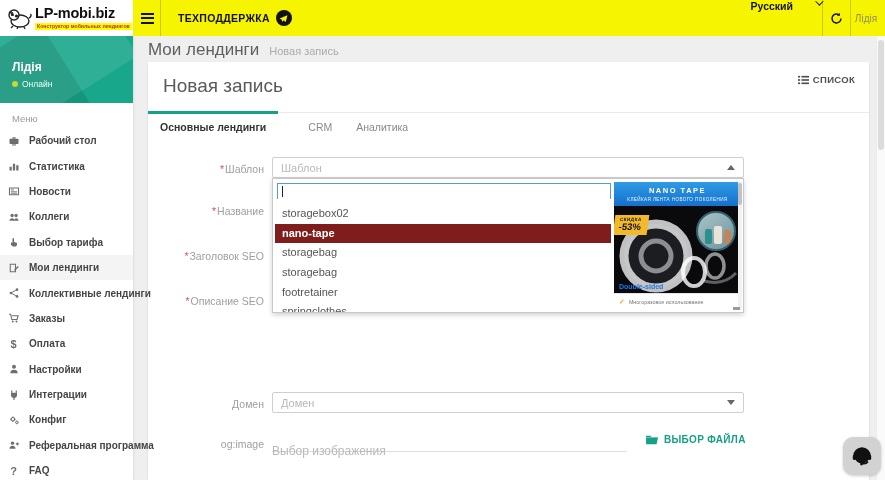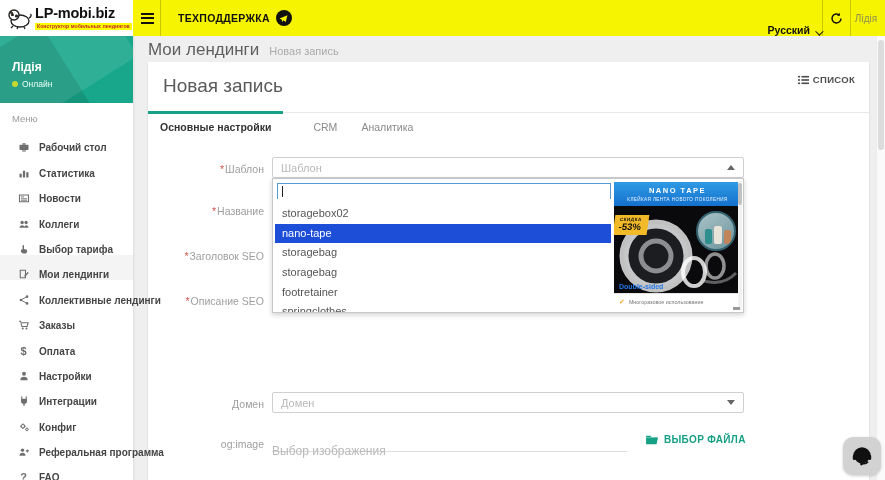--- a/index.html
+++ b/index.html
@@ -13,37 +13,37 @@
   .logo-dog { width:26px; height:24px; margin-right:3px; flex:0 0 auto; }
   .logo-txt { display:flex; flex-direction:column; line-height:1; }
   .logo-title { font-size:14.5px; font-weight:800; color:#111; letter-spacing:-0.2px; }
   .logo-tag { margin-top:2px; font-size:5.2px; font-weight:700; color:#c0272d; background:#ffff00; padding:1px 2px; align-self:flex-start; }
   .tb-divider { position:absolute; top:0; width:1px; height:36px; background:rgba(0,0,0,0.18); }
   .hamburger { position:absolute; left:138px; top:0; width:18px; height:36px; display:flex; flex-direction:column; justify-content:center; gap:2.5px; cursor:pointer; }
   .hamburger i { display:block; width:13px; height:2px; background:#111; margin:0 auto; }
   .support { position:absolute; left:178px; top:0; height:36px; display:flex; align-items:center; gap:6px; cursor:pointer; }
   .support-label { font-size:10.5px; font-weight:700; color:#111; letter-spacing:0.3px; }
   .tg-circle { width:16px; height:16px; border-radius:50%; background:#111; display:flex; align-items:center; justify-content:center; }
-  .lang { position:absolute; right:64px; top:0; height:36px; display:flex; align-items:flex-end; gap:5px; cursor:pointer; }
+  .lang { position:absolute; right:64px; top:0; height:36px; display:flex; align-items:flex-start; gap:22px; cursor:pointer; }
   .lang-label { font-size:10.5px; font-weight:700; color:#111; }
   .chev-down { width:6px; height:6px; border-right:1.5px solid #111; border-bottom:1.5px solid #111; transform:rotate(45deg) translateY(-2px); }
   .refresh-btn { position:absolute; right:36px; top:0; width:26px; height:36px; display:flex; align-items:center; justify-content:center; cursor:pointer; }
   .tb-user { position:absolute; right:4px; top:0; width:30px; height:36px; display:flex; align-items:center; justify-content:center; font-size:10px; color:#8f8f52; cursor:pointer; }
 
   
   .sidebar { position:absolute; left:0; top:36px; width:133px; height:444px; background:#ffffff; z-index:20; box-shadow:1px 0 2px rgba(0,0,0,0.08); }
   .side-header { position:relative; width:133px; height:67px; background:#18a78b; overflow:hidden; }
   .side-header .band1 { position:absolute; left:-30px; top:-42px; width:150px; height:110px; background:rgba(255,255,255,0.10); transform:rotate(-32deg); }
   .side-header .band2 { position:absolute; left:-70px; top:18px; width:150px; height:110px; background:rgba(0,0,0,0.10); transform:rotate(-32deg); }
   .su-name { position:absolute; left:12px; top:24px; font-size:12px; font-weight:700; color:#ffffff; z-index:2; }
   .su-status { position:absolute; left:12px; top:43px; display:flex; align-items:center; gap:4px; z-index:2; }
   .su-dot { width:6px; height:6px; border-radius:50%; background:#c6d930; }
   .su-status span { font-size:8.5px; color:#eafff8; }
   .menu-label { padding:10px 16px 4px 12px; font-size:9.5px; color:#9b9b9b; }
-  .sitem { height:25.4px; display:flex; align-items:flex-end; padding-left:16px; cursor:pointer; }
+  .sitem { height:25.4px; display:flex; align-items:center; padding-left:6px; cursor:pointer; }
   .sitem.active { background:#f4f4f4; }
   .sitem .sic { width:15px; margin-right:8px; color:#6e6e6e; display:flex; align-items:center; justify-content:center; font-size:11px; font-weight:700; flex:0 0 auto; }
   .sitem .slbl { font-size:10px; font-weight:700; color:#454545; white-space:nowrap; }
 
   
   .page-header { position:absolute; left:148px; top:40px; display:flex; align-items:baseline; gap:10px; z-index:5; }
   .page-title { font-size:17px; font-weight:400; color:#5f5f5f; }
   .page-crumb { font-size:11px; color:#ababab; }
 
   
@@ -64,21 +64,21 @@
   .sel .ph { font-size:11px; color:#b8b8b8; flex:1; }
   .caret-up { width:0; height:0; border-left:4px solid transparent; border-right:4px solid transparent; border-bottom:5px solid #666; }
   .caret-dn { width:0; height:0; border-left:4px solid transparent; border-right:4px solid transparent; border-top:5px solid #666; }
 
   .dd-panel { position:absolute; left:124px; top:116px; width:472px; height:135px; background:#fff; border:1px solid #c8c8c8; box-shadow:0 2px 5px rgba(0,0,0,0.18); z-index:12; }
   .dd-search { position:absolute; left:4px; top:4px; width:334px; height:16px; border:1px solid #559bd6; background:#fff; }
   .dd-search input { width:100%; height:100%; border:0; outline:none; font-size:11px; padding:0 3px; font-family:"Liberation Sans",sans-serif; }
   .dd-caret-bar { position:absolute; left:4px; top:2px; width:1px; height:11px; background:#222; }
   .dd-list { position:absolute; left:2px; top:25px; width:336px; bottom:0; overflow:hidden; list-style:none; }
   .dd-list li { height:19.7px; line-height:19.7px; padding-left:7px; font-size:11px; color:#555; cursor:pointer; }
-  .dd-list li.selected { background:#1d4ed8; color:#ffffff; }
+  .dd-list li.selected { background:#7f1d1d; color:#ffffff;font-weight:bold; }
   .dd-scroll { position:absolute; right:1px; top:2px; width:4px; bottom:2px; background:#f2f2f2; border-radius:2px; }
   .dd-thumb { position:absolute; left:0; top:2px; width:4px; height:22px; background:#c2c2c2; border-radius:2px; }
   .dd-corner { position:absolute; right:3px; bottom:2px; width:7px; height:3px; background:#9a9a9a; }
 
   
   .prev { position:absolute; left:341px; top:3px; width:127px; height:127px; overflow:hidden; }
   .prev-head { height:24px; background:linear-gradient(180deg,#2f9be4,#1470cd); display:flex; flex-direction:column; align-items:center; justify-content:center; }
   .prev-title { font-size:7.5px; font-weight:800; color:#fff; letter-spacing:1.5px; }
   .prev-sub { font-size:4.6px; color:#e8f4ff; letter-spacing:0.4px; margin-top:1.5px; }
   .prev-body { position:relative; height:87px; background:#0a0a0c; }
@@ -313,21 +313,21 @@
             <rect x="0" y="5.8" width="3" height="2.4"></rect>
             <rect x="5" y="5.8" width="11" height="2.4"></rect>
             <rect x="0" y="10.6" width="3" height="2.4"></rect>
             <rect x="5" y="10.6" width="11" height="2.4"></rect>
           </g>
         </svg>
       <span>СПИСОК</span>
     </div>
 
     <div class="tabs">
-      <div class="tab active">Основные настройки</div>
+      <div class="tab active">Основные лендинги</div>
       <div class="tab" style="margin-left:18px">CRM</div>
       <div class="tab">Аналитика</div>
     </div>
 
     <div class="flabel" style="top:101px"><span class="req">*</span><span>Шаблон</span></div>
     <div class="flabel" style="top:143px"><span class="req">*</span><span>Название</span></div>
     <div class="flabel" style="top:188px"><span class="req">*</span><span>Заголовок SEO</span></div>
     <div class="flabel" style="top:233px"><span class="req">*</span><span>Описание SEO</span></div>
     <div class="flabel" style="top:336px">Домен</div>
     <div class="flabel" style="top:376px">og:image</div>

